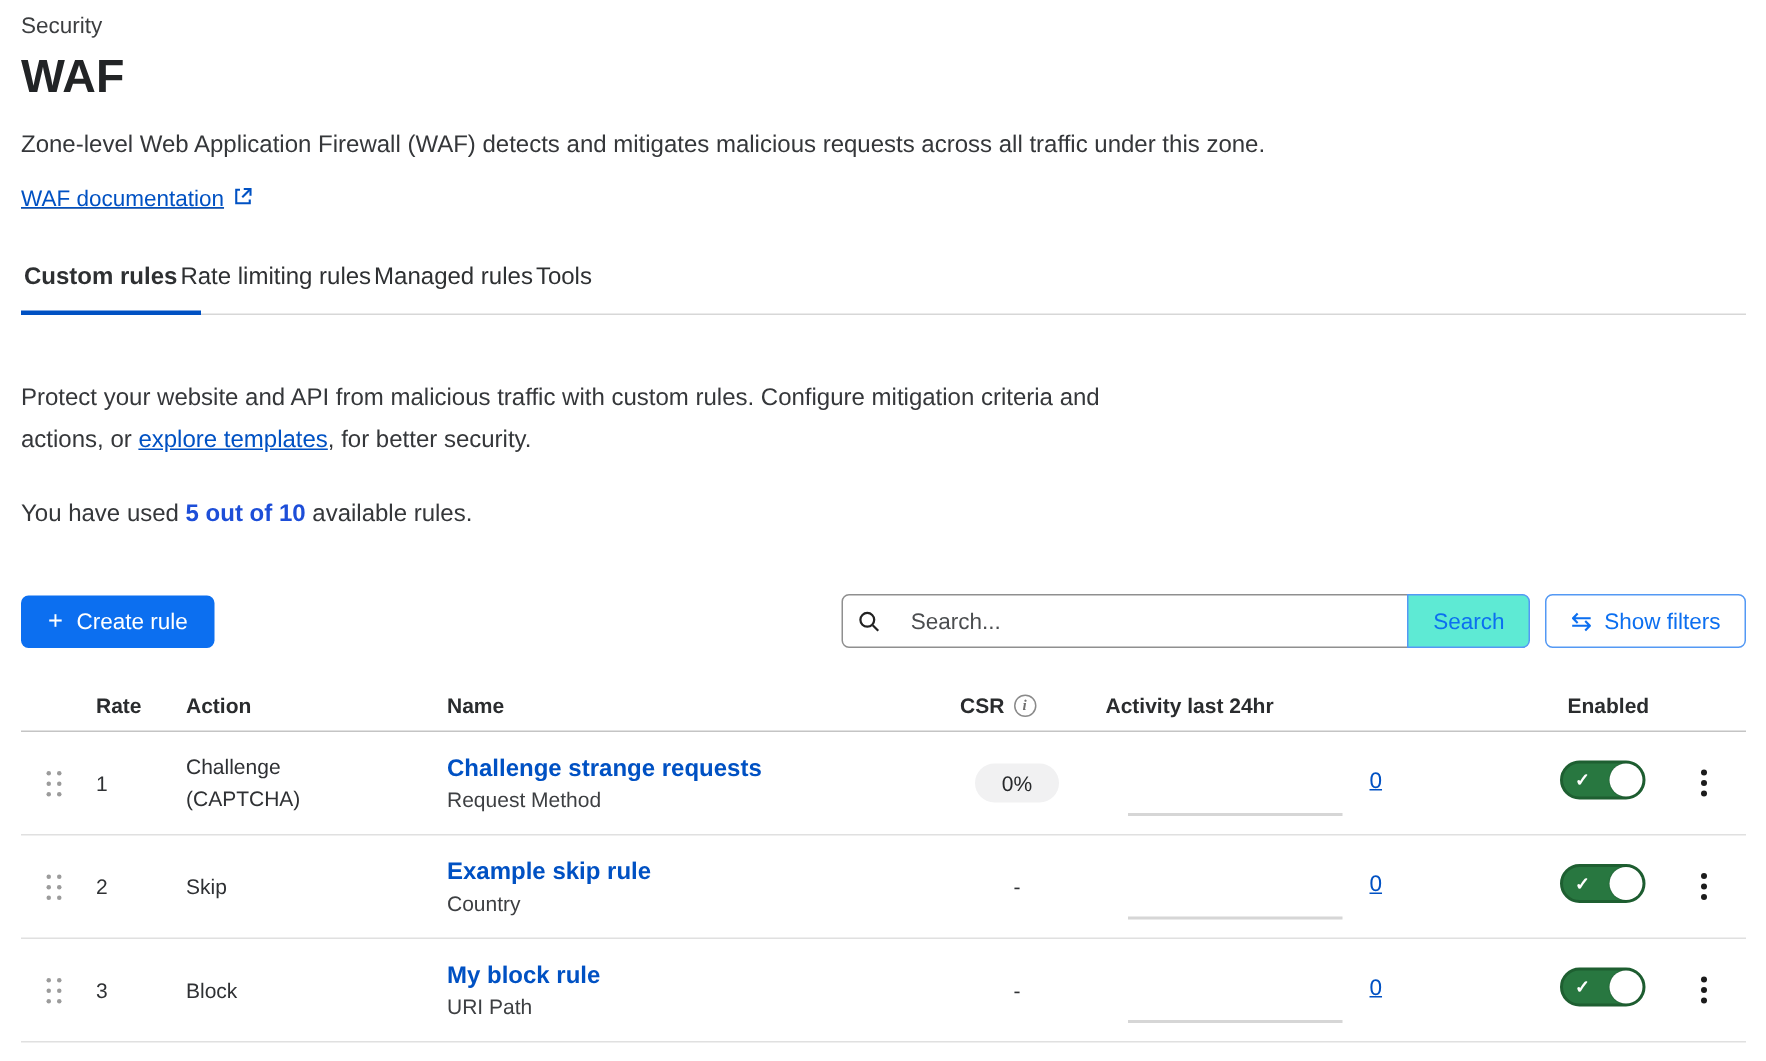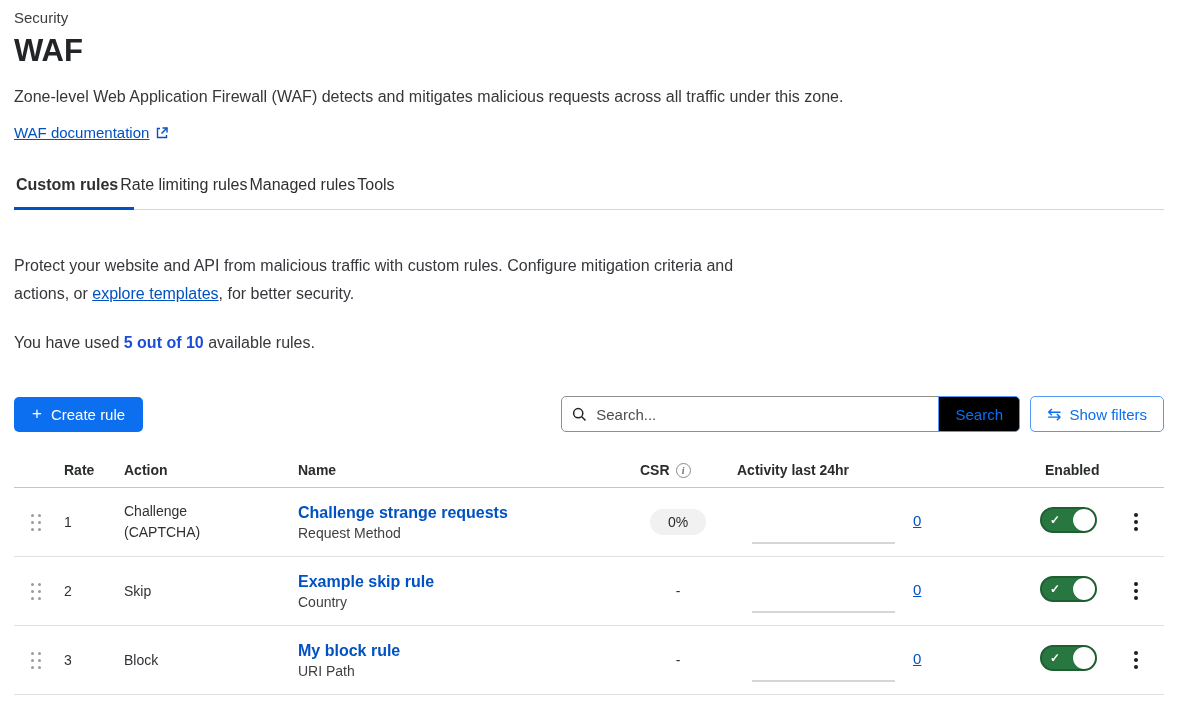--- a/index.html
+++ b/index.html
@@ -8,21 +8,21 @@
     width: 1177px; height: 707px; overflow: hidden;
     font-family: "Liberation Sans", sans-serif;
     color: #35373a;
   }
   .page { padding: 9px 13px 0 14px; }
 
   
   .breadcrumb { font-size: 15px; color: #3c3e40; margin-bottom: 7px; }
   .page-title { font-size: 31px; font-weight: 700; color: #222426; margin-bottom: 19px; }
   .page-desc { font-size: 16px; color: #35373a; margin-bottom: 18px; }
-  .doc-link-row { display: flex; align-items: center; gap: 6px; text-decoration: underline; }
+  .doc-link-row { display: flex; align-items: flex-start; gap: 6px; text-decoration: underline; }
   a, .link { color: var(--blue-link); text-decoration: underline; cursor: pointer; font-size: 15px; }
   .ext-icon { display: inline-flex; }
 
   
   .tabs { display: flex; margin-top: 35px; border-bottom: 1px solid #d7d7d7; padding-left: 1px; }
   .tab { font-size: 16px; color: #2e3032; padding: 0 1px 15px 1px; cursor: pointer; position: relative; }
   .tab.active { font-weight: 700; }
   .tab.active::after {
     content: ""; position: absolute; left: -1px; right: -15px; bottom: -1px;
     height: 3px; background: var(--blue-underline);
@@ -38,31 +38,31 @@
   .toolbar { margin-top: 44px; display: flex; align-items: center; }
   .btn-primary {
     display: inline-flex; align-items: center; gap: 9px;
     background: var(--blue-bright); color: #fff; border: none; cursor: pointer;
     font-size: 15px; font-family: inherit; height: 35px; padding: 0 18px; border-radius: 5px;
   }
   .btn-primary .plus { font-size: 17px; font-weight: 400; }
   .toolbar-right { margin-left: auto; display: flex; align-items: center; }
   .search-wrap { display: flex; }
   .search-box {
-    display: flex; align-items: center; gap: 9px;
+    display: flex; align-items: center; gap: 20px;
     width: 378px; height: 36px; border: 1px solid #8f8f8f;
     border-radius: 5px 0 0 5px; padding: 0 10px; background: #fff;
   }
   .search-box input {
     border: none; outline: none; flex: 1; font-size: 15px; font-family: inherit; color: #333;
   }
   .search-box input::placeholder { color: #4b4d4f; }
   .btn-search {
     height: 36px; width: 82px; margin-left: -1px;
-    background: #000000; border: 1px solid var(--blue-border); border-radius: 0 5px 5px 0;
+    background: #5eead4; border: 1px solid var(--blue-border); border-radius: 0 5px 5px 0;
     color: var(--blue-bright); font-size: 15px; font-family: inherit; cursor: pointer;
   }
   .btn-filters {
     height: 36px; margin-left: 10px; padding: 0 16px;
     display: inline-flex; align-items: center; gap: 8px;
     background: #fff; border: 1px solid var(--blue-border); border-radius: 5px;
     color: var(--blue-bright); font-size: 15px; font-family: inherit; cursor: pointer;
   }
   .filters-icon { font-size: 17px; line-height: 1; }
 

